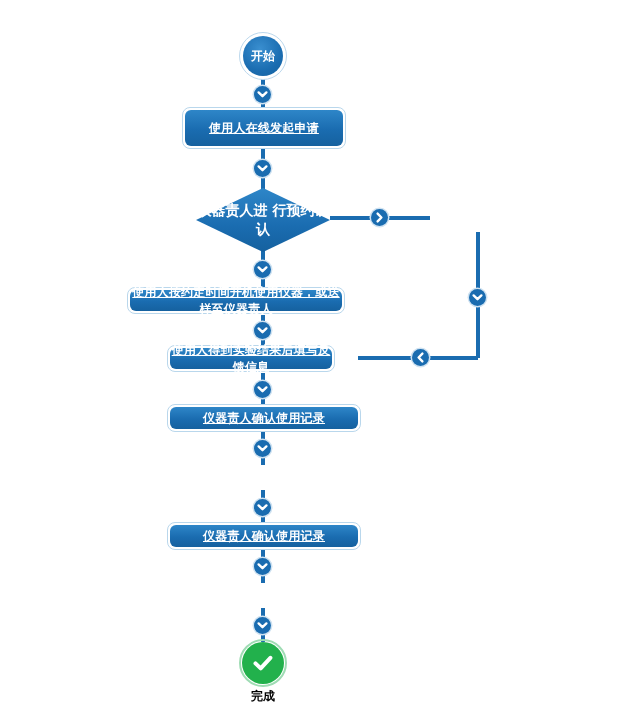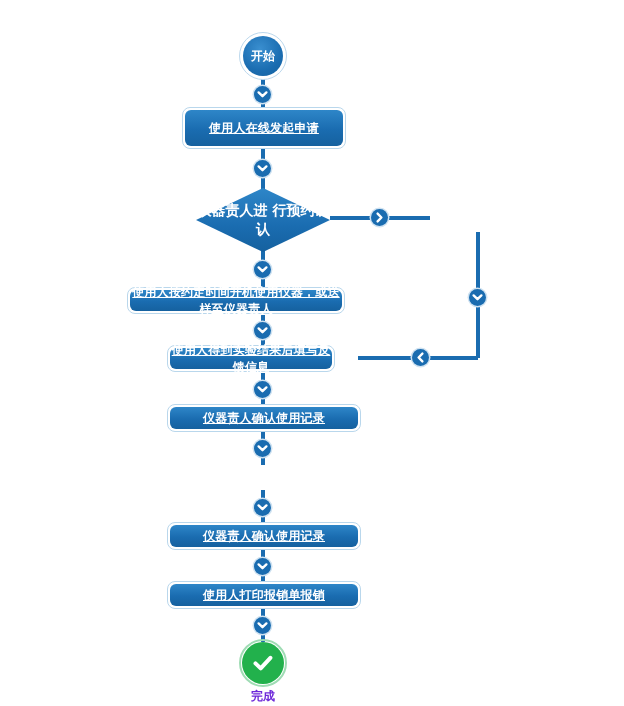--- a/index.html
+++ b/index.html
@@ -139,21 +139,21 @@
     inset: 3px;
     border-radius: 50%;
     background: #22b14c;
     display: flex;
     align-items: center;
     justify-content: center;
   }
   .end-label {
     position: absolute;
     text-align: center;
-    color: #6d28d9;
+    color: #000000;
     font-size: 12px;
     font-weight: bold;
   }
 </style>
 </head>
 <body>
 
 <div id="canvas">
 
   <div class="line-v" style="left:261px; top:79px; height:31px;"></div>
@@ -273,25 +273,20 @@
     </div>
   </div>
 
 
   <div class="node-box" style="left:167px; top:522px; width:194px; height:28px;">
     <div class="fill">
       <span>仪器责人确认使用记录</span>
     </div>
   </div>
 
-  <div class="node-box" style="left:167px; top:581px; width:194px; height:28px;">
-    <div class="fill">
-      <span>使用人打印报销单报销</span>
-    </div>
-  </div>
 
   <div class="node-end" style="left:239px; top:639px;">
     <div class="ring"></div>
     <div class="disc">
       <svg width="30" height="30" viewBox="0 0 30 30" aria-hidden="true">
         <path d="M7.5 15.4 L12.7 20.4 L22.4 9.8" fill="none" stroke="#ffffff" stroke-width="4" stroke-linecap="round" stroke-linejoin="round"></path>
       </svg>
     </div>
   </div>
   <div class="end-label" style="left:215px; top:688px; width:96px;">完成</div>

